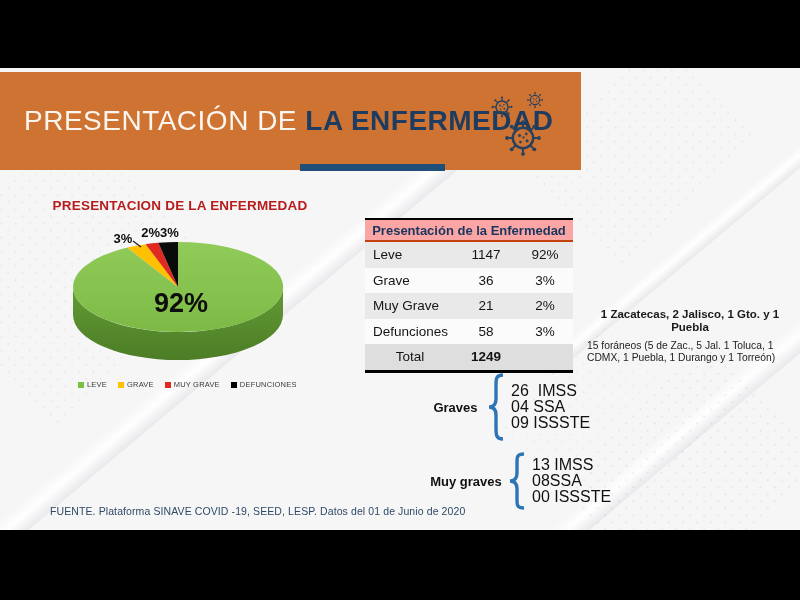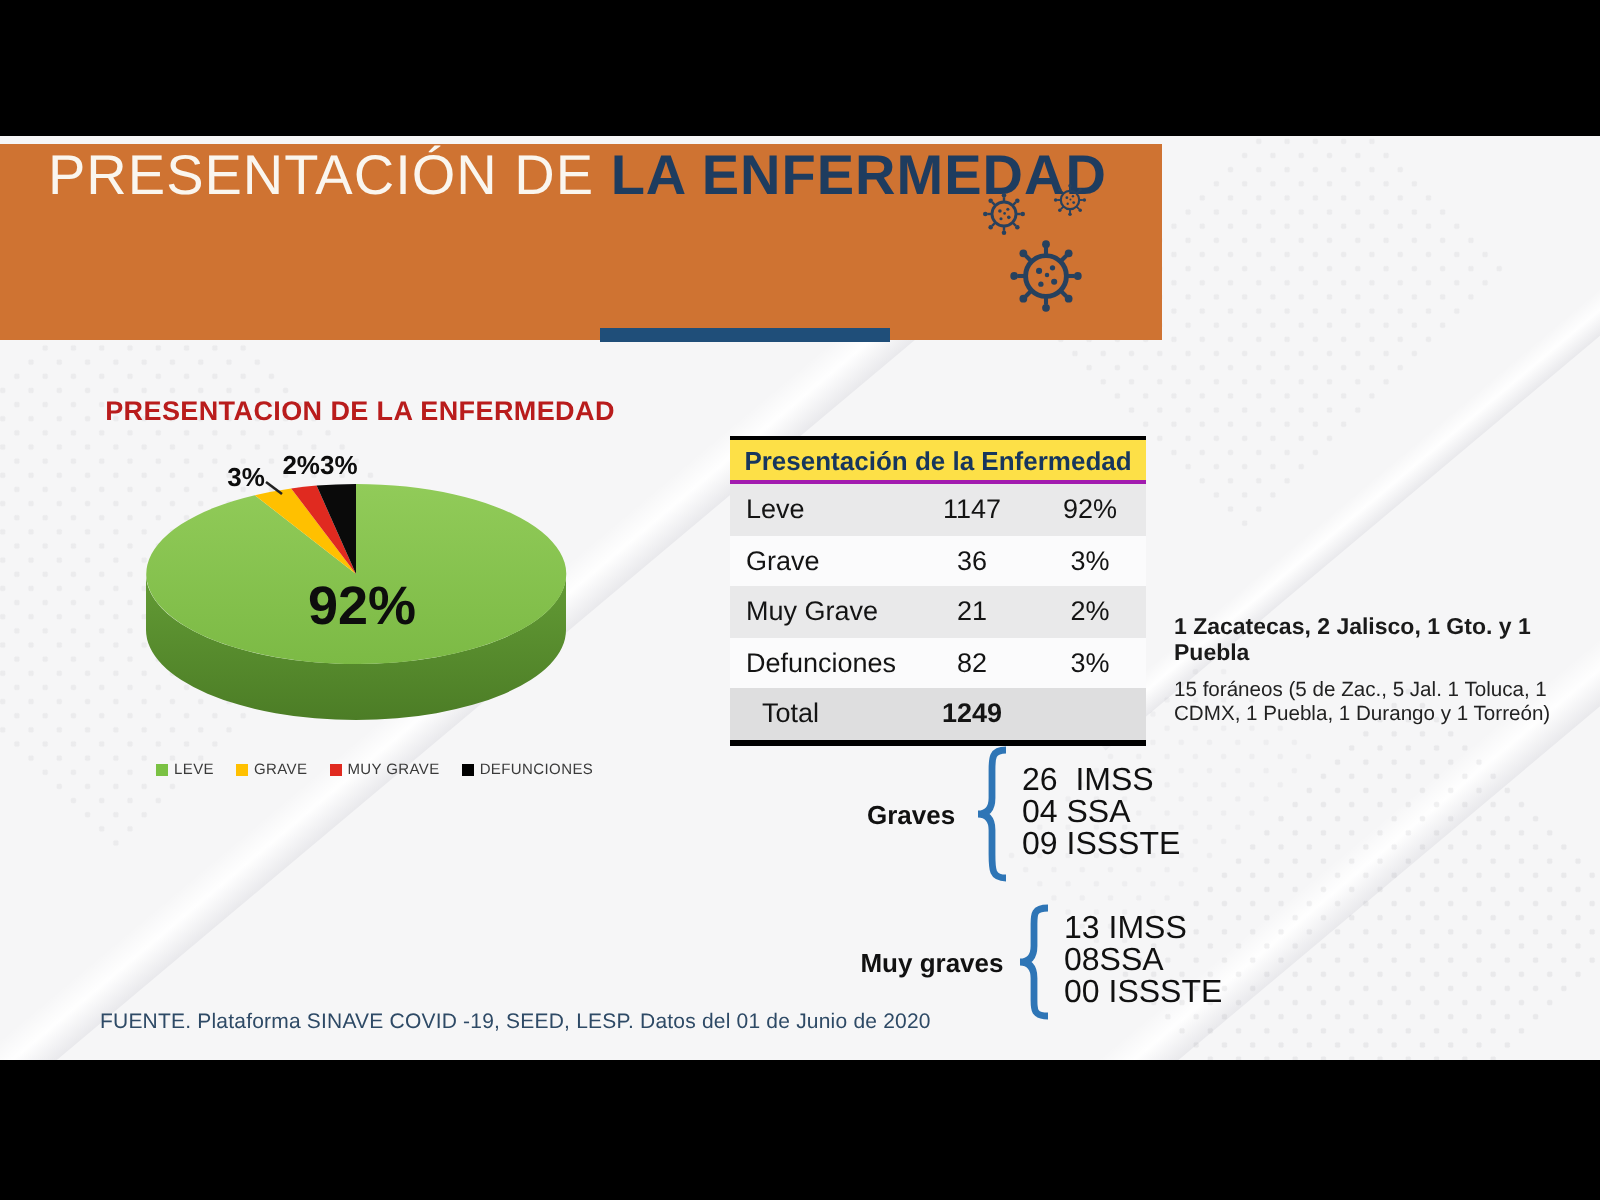--- a/index.html
+++ b/index.html
@@ -24,56 +24,56 @@
   .dots { position:absolute; pointer-events:none;
     background-image:radial-gradient(circle, rgba(60,60,70,0.07) 1.3px, transparent 1.5px);
     background-size:10px 10px; transform:rotate(-45deg); }
   .dots.d1 { left:-50px; top:100px; width:230px; height:210px; opacity:.8; }
   .dots.d2 { left:545px; top:14px; width:190px; height:140px; opacity:.8; }
   .dots.d3 { left:585px; top:320px; width:210px; height:170px; }
   .dots.d4 { left:505px; top:295px; width:150px; height:80px; opacity:.6; }
 
   
   .band { position:absolute; left:0; top:4px; width:581px; height:98px; background:#cf7332; }
-  .band-title { position:absolute; left:24px; top:0; height:98px; display:flex; align-items:flex-start;
+  .band-title { position:absolute; left:24px; top:0; height:98px; display:flex; align-items:center;
     font-size:28px; letter-spacing:.5px; white-space:pre; }
   .band-title .light { color:#faf6ef; font-weight:400; }
   .band-title .strong { color:#1e3c5f; font-weight:800; }
   .virus-svg { position:absolute; left:483px; top:12px; }
   .navy-accent { position:absolute; left:300px; top:96px; width:145px; height:7px; background:#1f4e79; }
 
   
   .chart-title { position:absolute; left:45px; top:130px; width:270px; text-align:center;
     font-weight:bold; font-size:13.5px; color:#b91c1c; letter-spacing:.2px; }
   .pie-wrap { position:absolute; left:55px; top:157px; width:260px; height:150px; }
   .legend { position:absolute; left:78px; top:312px; width:220px; display:flex; gap:11px; align-items:center; }
   .legend-item { display:flex; align-items:center; gap:3px; font-size:7.5px; color:#3a3a3a; letter-spacing:.2px; }
   .legend-swatch { width:6px; height:6px; display:inline-block; }
   .sw-leve { background:#7ac143; } .sw-grave { background:#ffc000; }
   .sw-muygrave { background:#e02a20; } .sw-def { background:#000; }
 
   
   .data-table { position:absolute; left:365px; top:150px; width:208px;
     border-top:2px solid #000; border-bottom:3px solid #000; font-size:13.5px; color:#141414; }
-  .t-header { height:22px; background:#fde047; border-bottom:2px solid #a21caf;
+  .t-header { height:22px; background:#fca5a5; border-bottom:2px solid #c2410c;
     display:flex; align-items:center; justify-content:center;
     font-weight:bold; font-size:13px; color:#17365d; }
   .t-row { display:flex; align-items:center; height:25.5px; }
   .t-row.alt { background:#e9e9ea; }
   .t-row.plain { background:#fbfbfc; }
   .t-row.total { background:#dededf; font-size:13.5px; }
   .t-label { flex:1; padding-left:8px; }
   .t-val { width:62px; text-align:center; }
   .t-pct { width:56px; text-align:center; }
-  .t-row.total .t-label { padding-left:16px; }
+  .t-row.total .t-label { text-align:center; padding-left:0; }
   .t-row.total .t-val { font-weight:bold; }
 
   
   .notes { position:absolute; left:587px; top:240px; width:206px; color:#1a1a1a; }
-  .notes .bold-line { font-weight:bold; font-size:11.5px; line-height:12.5px; }
+  .notes .bold-line { font-weight:bold; font-size:11.5px; line-height:12.5px;text-align:center; }
   .notes .reg-line { margin-top:7px; font-size:10.3px; line-height:11.5px; color:#222; }
 
   
   .brace-group { position:absolute; display:flex; align-items:center; }
   .bg-graves { left:428px; top:305px; }
   .bg-muygraves { left:428px; top:384px; }
   .brace-label { font-weight:bold; font-size:13px; color:#111; text-align:center; }
   .bg-graves .brace-label { width:55px; margin-right:6px; }
   .bg-muygraves .brace-label { width:76px; margin-right:6px; }
   .brace-items { padding-left:5px; font-weight:normal; font-size:16px; line-height:15.8px; color:#111; white-space:pre; }
@@ -195,21 +195,21 @@
         <span class="t-val">36</span>
         <span class="t-pct">3%</span>
       </div>
       <div class="t-row alt">
         <span class="t-label">Muy Grave</span>
         <span class="t-val">21</span>
         <span class="t-pct">2%</span>
       </div>
       <div class="t-row plain">
         <span class="t-label">Defunciones</span>
-        <span class="t-val">82</span>
+        <span class="t-val">58</span>
         <span class="t-pct">3%</span>
       </div>
       <div class="t-row total">
         <span class="t-label">Total</span>
         <span class="t-val">1249</span>
         <span class="t-pct"></span>
       </div>
     </div>
 
     <div class="notes">

